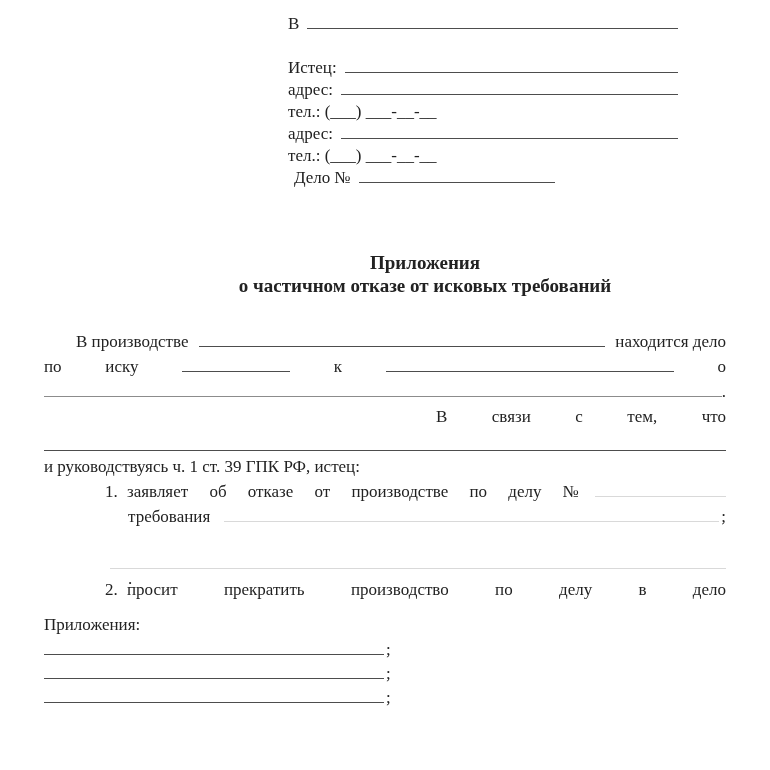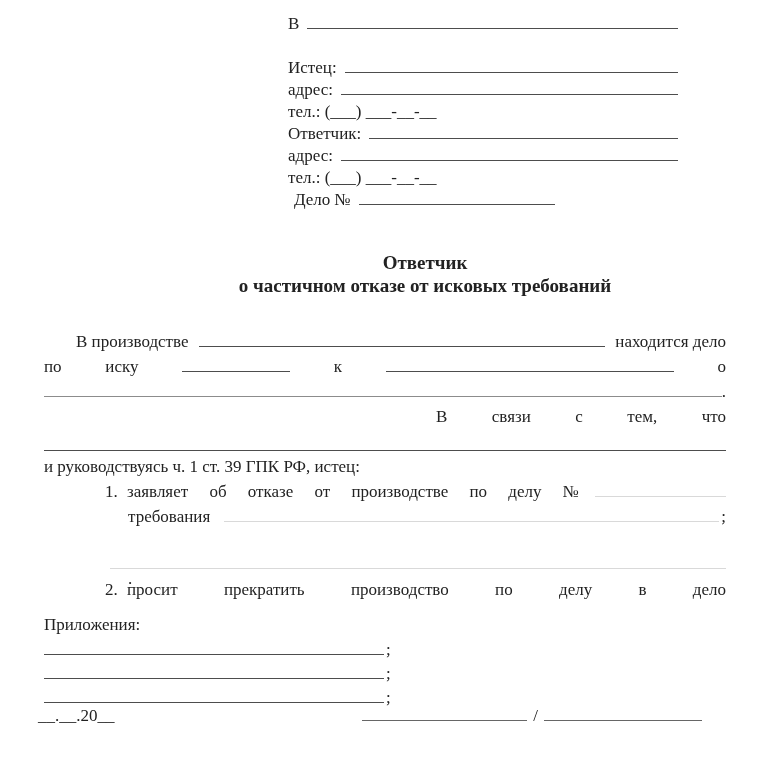--- a/index.html
+++ b/index.html
@@ -81,38 +81,34 @@
       <span class="bl"></span>
     </div>
     <div class="hrow">
       <span>адрес:</span>
       <span class="bl"></span>
     </div>
     <div class="hrow">
       <span>тел.: (___) ___-__-__</span>
     </div>
     <div class="hrow">
-      <span>Ответчик:</span>
-      <span class="bl"></span>
-    </div>
-    <div class="hrow">
       <span>адрес:</span>
       <span class="bl"></span>
     </div>
     <div class="hrow">
       <span>тел.: (___) ___-__-__</span>
     </div>
     <div class="hrow hrow-case">
       <span>Дело №</span>
       <span class="bl"></span>
     </div>
   </div>
 
   <div class="title">
-    <div>Ответчик</div>
+    <div>Приложения</div>
     <div>о частичном отказе от исковых требований</div>
   </div>
 
   <div class="bodytxt">
 
     <div class="row r1">
       <span class="indent"></span>
       <span>В производстве</span>
       <span class="bl"></span>
       <span>находится дело</span>
@@ -207,22 +203,14 @@
         <span>;</span>
       </div>
       <div class="row">
         <span class="bl"></span>
         <span>;</span>
       </div>
     </div>
 
   </div>
 
-  <div class="footer">
-    <span>__.__.20__</span>
-    <span class="sig">
-      <span class="bl bl-a"></span>
-      <span>/</span>
-      <span class="bl bl-b"></span>
-    </span>
-  </div>
 
 </div>
 
 </body></html>

